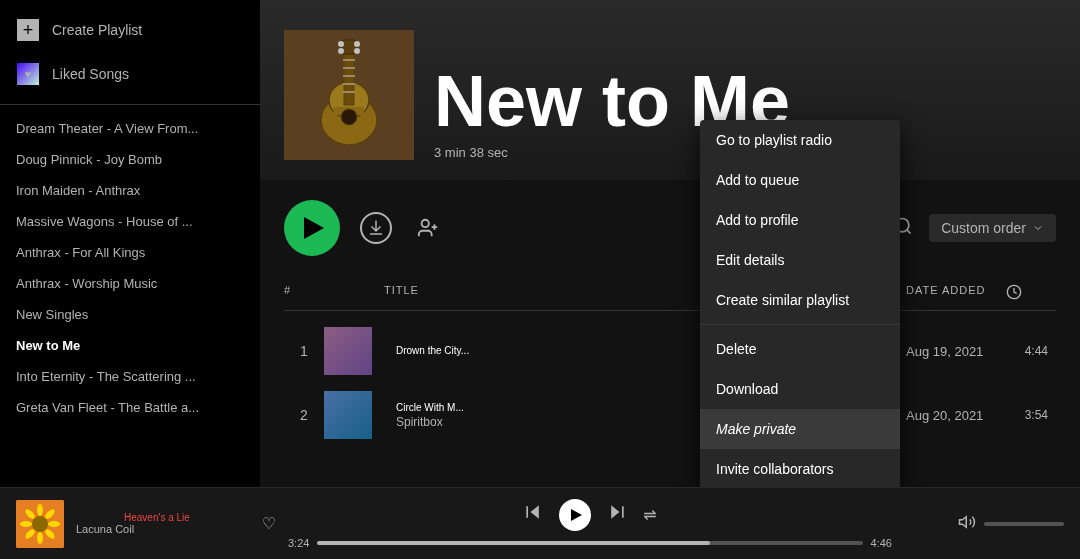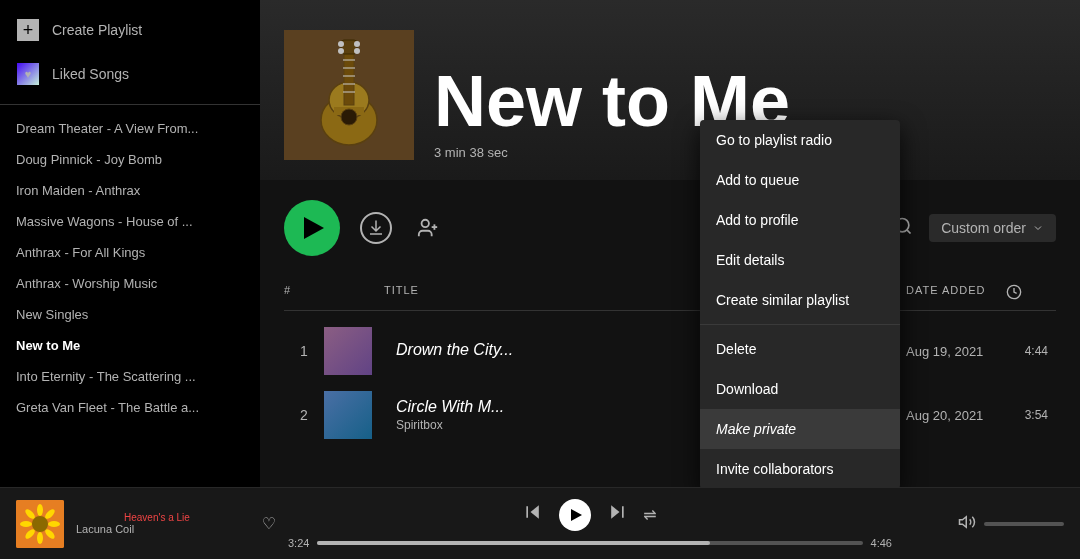--- a/index.html
+++ b/index.html
@@ -263,21 +263,21 @@
     }
 
     .track-num { color: #b3b3b3; text-align: center; }
     .track-img {
       width: 48px;
       height: 48px;
       background: #333;
       flex-shrink: 0;
     }
     .track-details { padding-left: 12px; }
-    .track-name { color: #fff; font-size: 16px; margin-bottom: 2px; white-space: nowrap; overflow: hidden; text-overflow: ellipsis; font-style: italic; }
+    .track-name { color: #fff; font-size: 10px; margin-bottom: 2px; white-space: nowrap; overflow: hidden; text-overflow: ellipsis; }
     .track-artist { color: #b3b3b3; font-size: 12px; white-space: nowrap; overflow: hidden; text-overflow: ellipsis; }
     .track-album { color: #b3b3b3; font-size: 13px; white-space: nowrap; overflow: hidden; text-overflow: ellipsis; }
     .track-date { color: #b3b3b3; font-size: 13px; }
     .track-duration { color: #b3b3b3; font-size: 12px; text-align: right; padding-right: 8px; }
 
     
     .context-menu {
       position: absolute;
       top: 120px;
       left: 440px;

